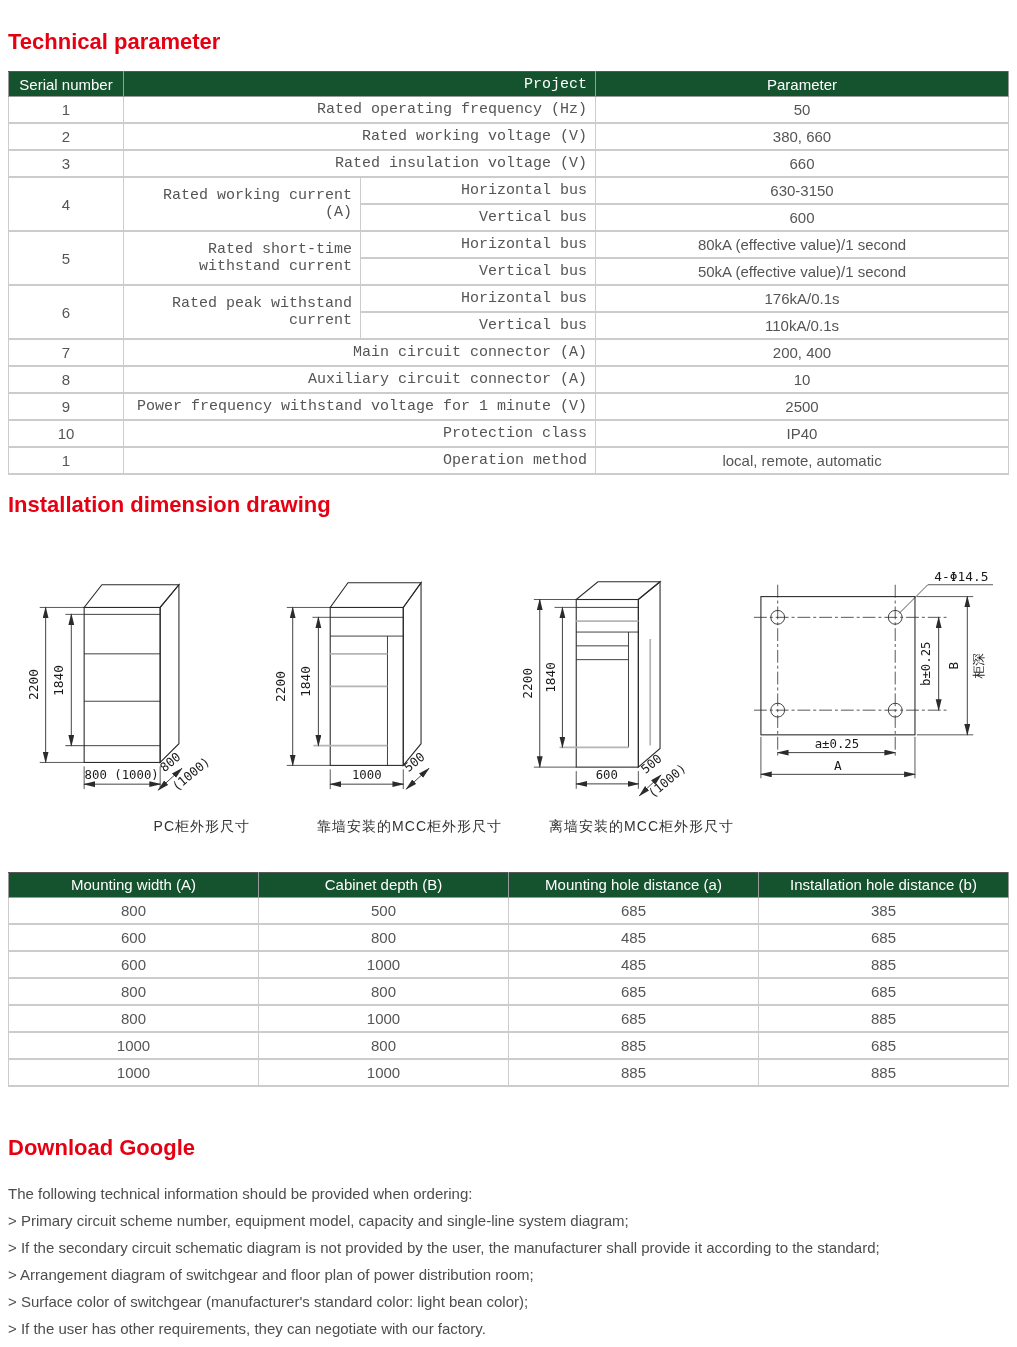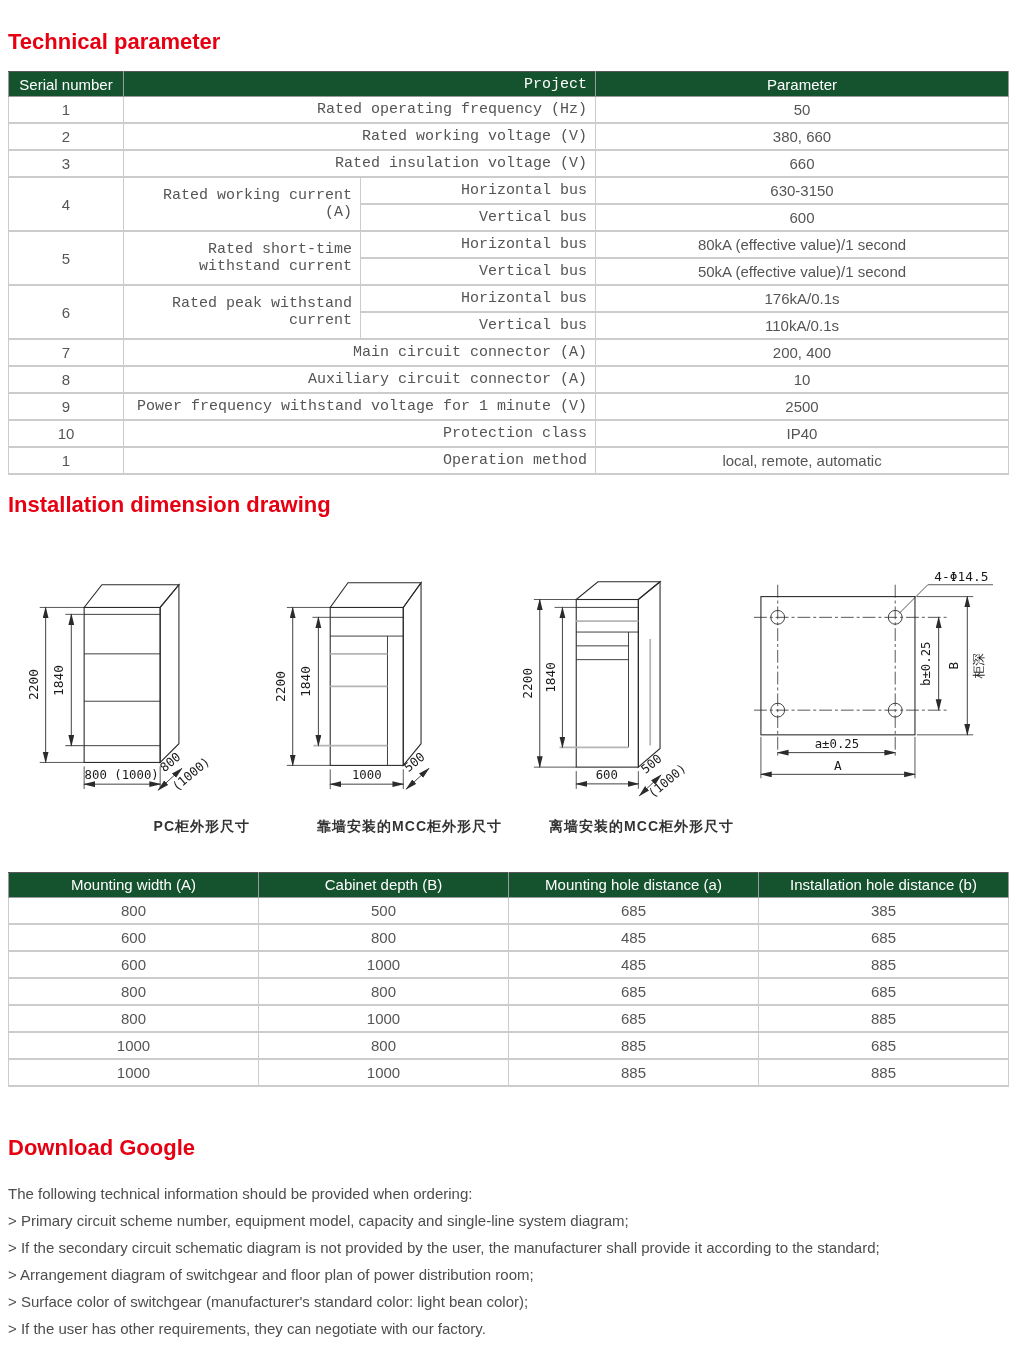--- a/index.html
+++ b/index.html
@@ -12,21 +12,21 @@
   
   table.dtable{border-collapse:collapse;width:1000px;table-layout:fixed;font-size:15px;color:#555;}
   table.dtable th{background:#14532d;color:#fff;font-weight:400;height:24px;border:1px solid #9a9a9c;border-top:1px solid #58585a;padding:0 8px;}
   table.dtable td{height:25px;border-left:1px solid #ccc;border-right:1px solid #ccc;border-bottom:2px solid #ccc;padding:0 8px;background:#fff;}
   .cen{text-align:center;}
   .lft{text-align:right;padding-left:10px !important;font-family:Liberation Mono, monospace;}
   #table2{margin-top:26px;}
   
   .drawings{margin-top:38px;display:flex;justify-content:space-between;align-items:flex-start;width:1000px;}
   figure.fig{margin:10px;text-align:right;}
-  figcaption.cap{margin-top:10px;font-size:14px;font-weight:700;color:#333;letter-spacing:1px;white-space:nowrap;}
+  figcaption.cap{margin-top:10px;font-size:14px;font-weight:400;color:#333;letter-spacing:1px;white-space:nowrap;}
   
   .ol{stroke:#2b2b2b;stroke-width:1.1;fill:none;}
   .dl{stroke:#2b2b2b;stroke-width:.9;fill:none;}
   .ext{stroke:#2b2b2b;stroke-width:.8;fill:none;}
   .gl{stroke:#b5b5b5;stroke-width:1.8;fill:none;}
   .cl{stroke:#2b2b2b;stroke-width:.8;fill:none;stroke-dasharray:13 3 3 3;}
   text.dim{fill:#1a1a1a;font-family:"DejaVu Sans Mono","Liberation Mono",monospace;font-size:12.5px;text-anchor:middle;}
   text.dimb{fill:#1a1a1a;font-family:"DejaVu Sans Mono","Liberation Mono",monospace;font-size:13px;text-anchor:middle;}
   text.cjk{fill:#1a1a1a;font-family:"Liberation Sans","DejaVu Sans",sans-serif;font-size:13px;text-anchor:middle;}
   

